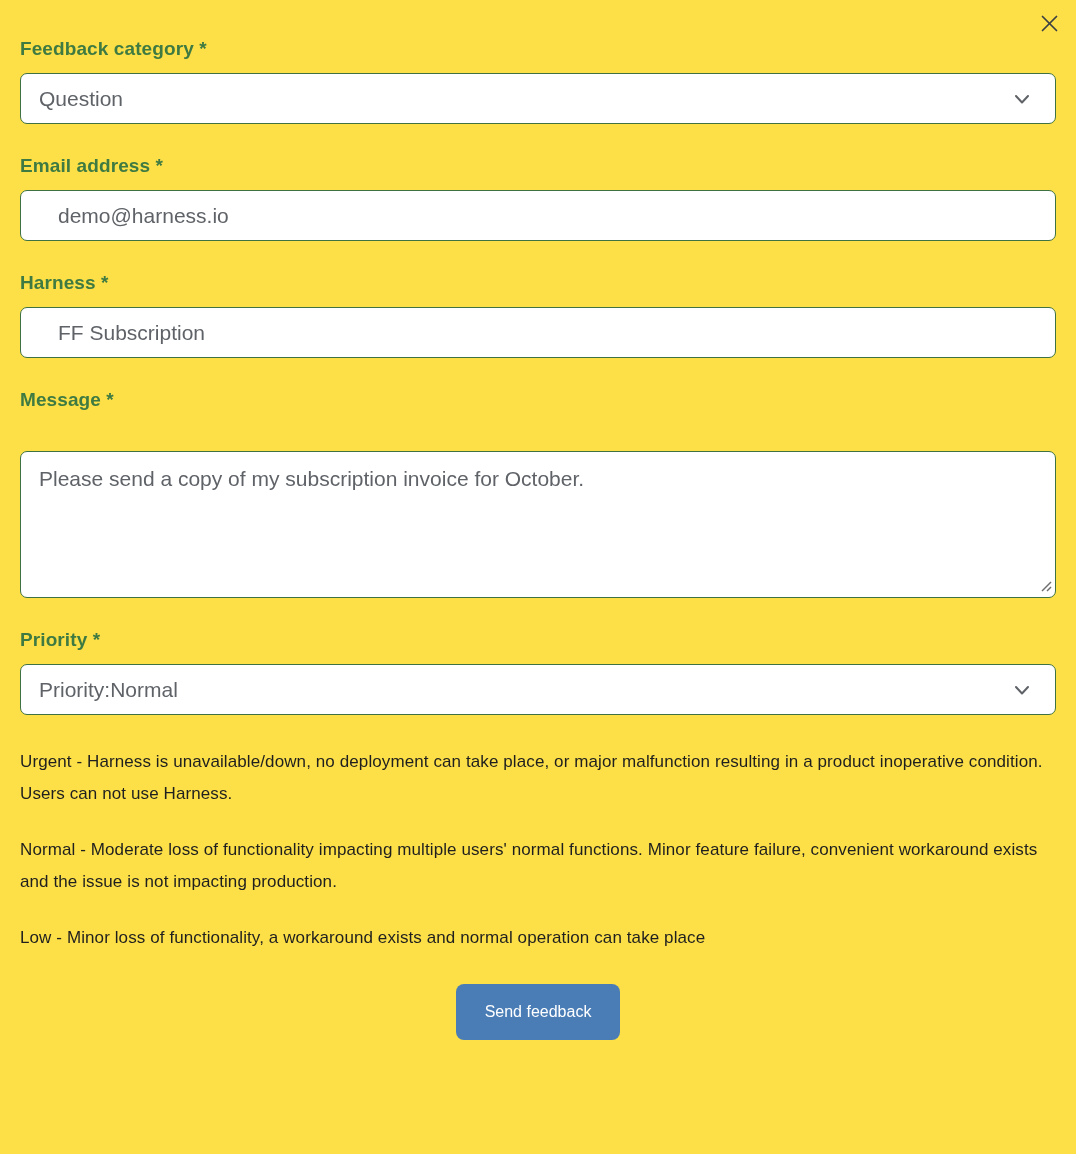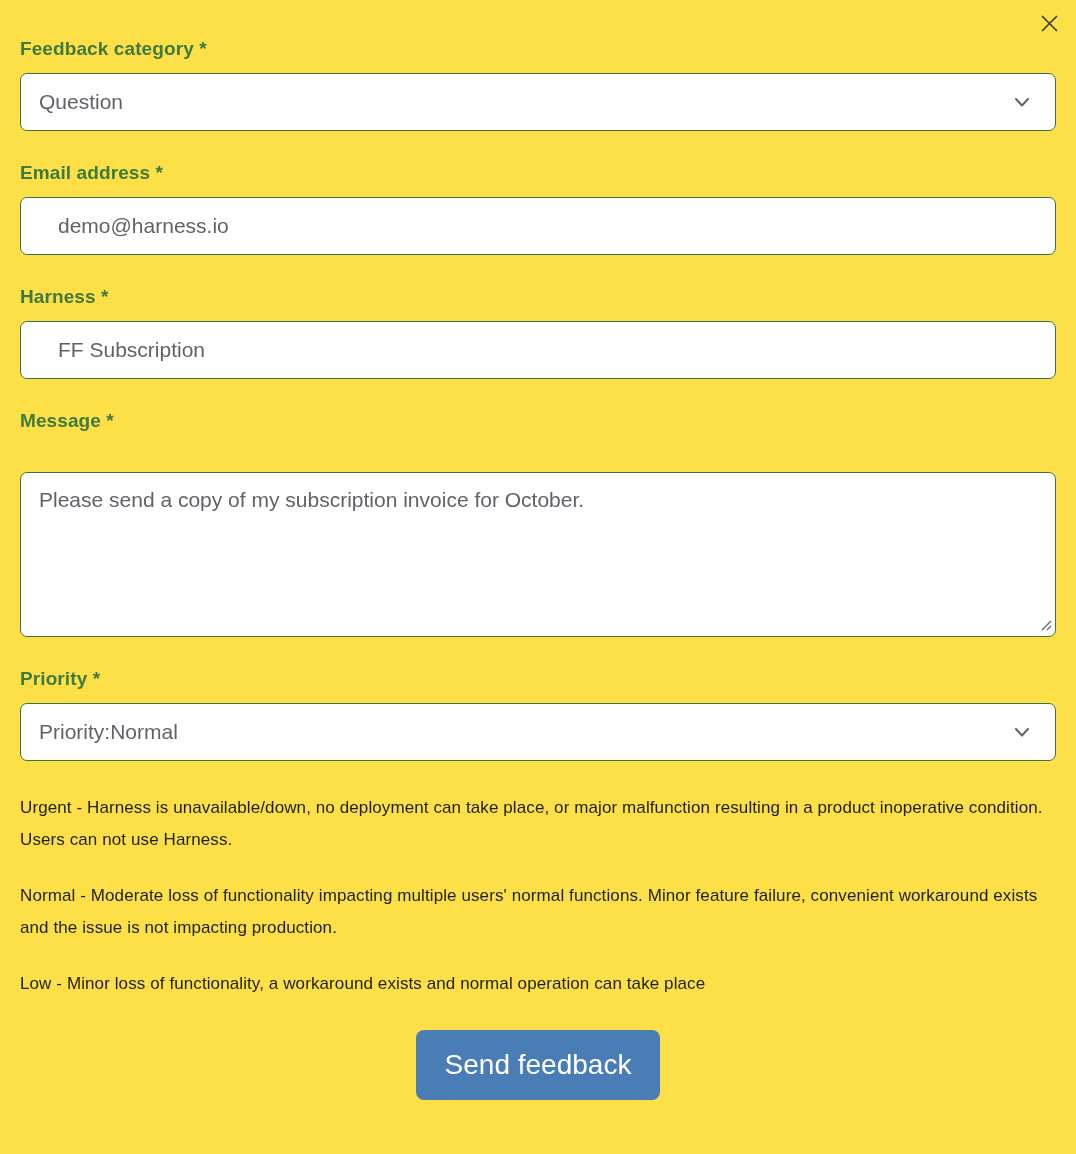--- a/index.html
+++ b/index.html
@@ -33,41 +33,41 @@
   .field-label {
     display: block;
     color: #3e7a42;
     font-size: 19px;
     font-weight: bold;
     margin-bottom: 13px;
     letter-spacing: 0.1px;
   }
   .control {
     width: 100%;
-    height: 58px;
+    height: 51px;
     background: #ffffff;
     border: 1px solid #3f7243;
     border-radius: 7px;
     font-family: "Liberation Sans", "DejaVu Sans", sans-serif;
     font-size: 21px;
     color: #5f6368;
     padding: 0 18px;
   }
   .select-box {
     display: flex;
     align-items: center;
     justify-content: space-between;
     cursor: pointer;
   }
   .select-value { color: #5f6368; }
   .chevron { display: flex; align-items: center; margin-right: 4px; }
   input.control { outline: none; padding-left: 37px; }
   .textarea-wrap { position: relative; }
   textarea.control {
-    height: 165px;
+    height: 147px;
     resize: none;
     padding: 13px 18px;
     line-height: 28px;
     display: block;
     outline: none;
     margin-top: 40px;
   }
   .resize-handle {
     position: absolute;
     right: 4px;
@@ -84,21 +84,21 @@
   }
   .priority-desc:last-of-type { margin-bottom: 0; }
   .submit-btn {
     display: block;
     margin: 30px auto 0 auto;
     background: #4a7db6;
     color: #ffffff;
     border: none;
     border-radius: 8px;
     font-family: "Liberation Sans", "DejaVu Sans", sans-serif;
-    font-size: 28px;
+    font-size: 16px;
     padding: 19px 29px;
     cursor: pointer;
   }
 </style>
 </head>
 <body>
 
 <div class="dialog">
 
   <button class="close-btn">

